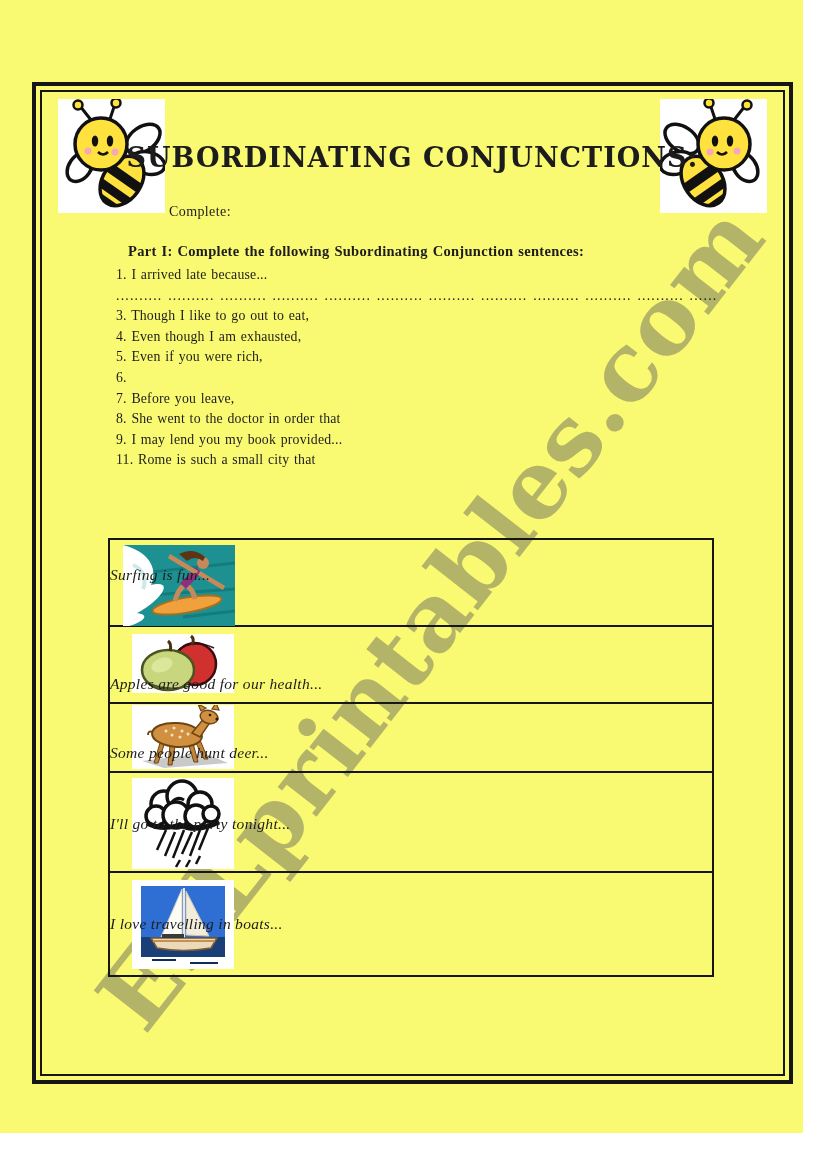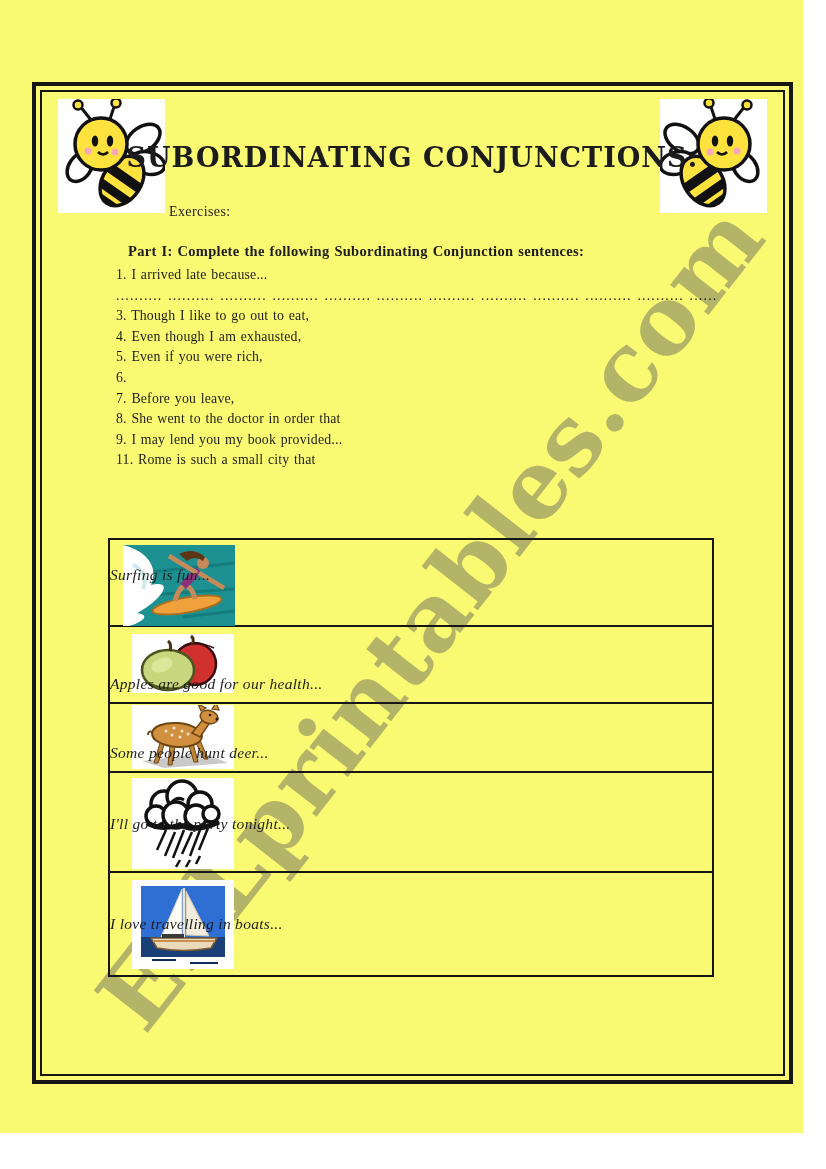--- a/index.html
+++ b/index.html
@@ -115,21 +115,21 @@
             <circle cx="58" cy="4" r="4.5" fill="#ffe23e" stroke="#111" stroke-width="2.5"></circle>
             <ellipse cx="37" cy="42" rx="3.2" ry="5.5" fill="#111"></ellipse>
             <ellipse cx="52" cy="42" rx="3.2" ry="5.5" fill="#111"></ellipse>
             <path d="M40 53 Q45 58 50 53" stroke="#111" stroke-width="2.5" fill="none"></path>
             <circle cx="30" cy="52" r="3.5" fill="#f7a8b8"></circle>
             <circle cx="57" cy="53" r="3.5" fill="#f7a8b8"></circle>
           </svg>
         </div>
 
         <div class="title">SUBORDINATING CONJUNCTIONS:</div>
-        <div class="exercises">Exercises:</div>
+        <div class="exercises">Complete:</div>
 
         <div class="p-head p1-head">Part I: Complete the following Subordinating Conjunction sentences:</div>
 
         <div class="p1-list">
           <div class="p1-line">
               <span class="pre">1. I arrived late because...</span>
               <span class="dots">.......... .......... .......... .......... .......... .......... .......... .......... .......... .......... .......... .......... .......... .......... .......... .......... .......... .......... .......... ..........</span>
               <span class="suf"></span>
             </div>
           <div class="p1-line">

